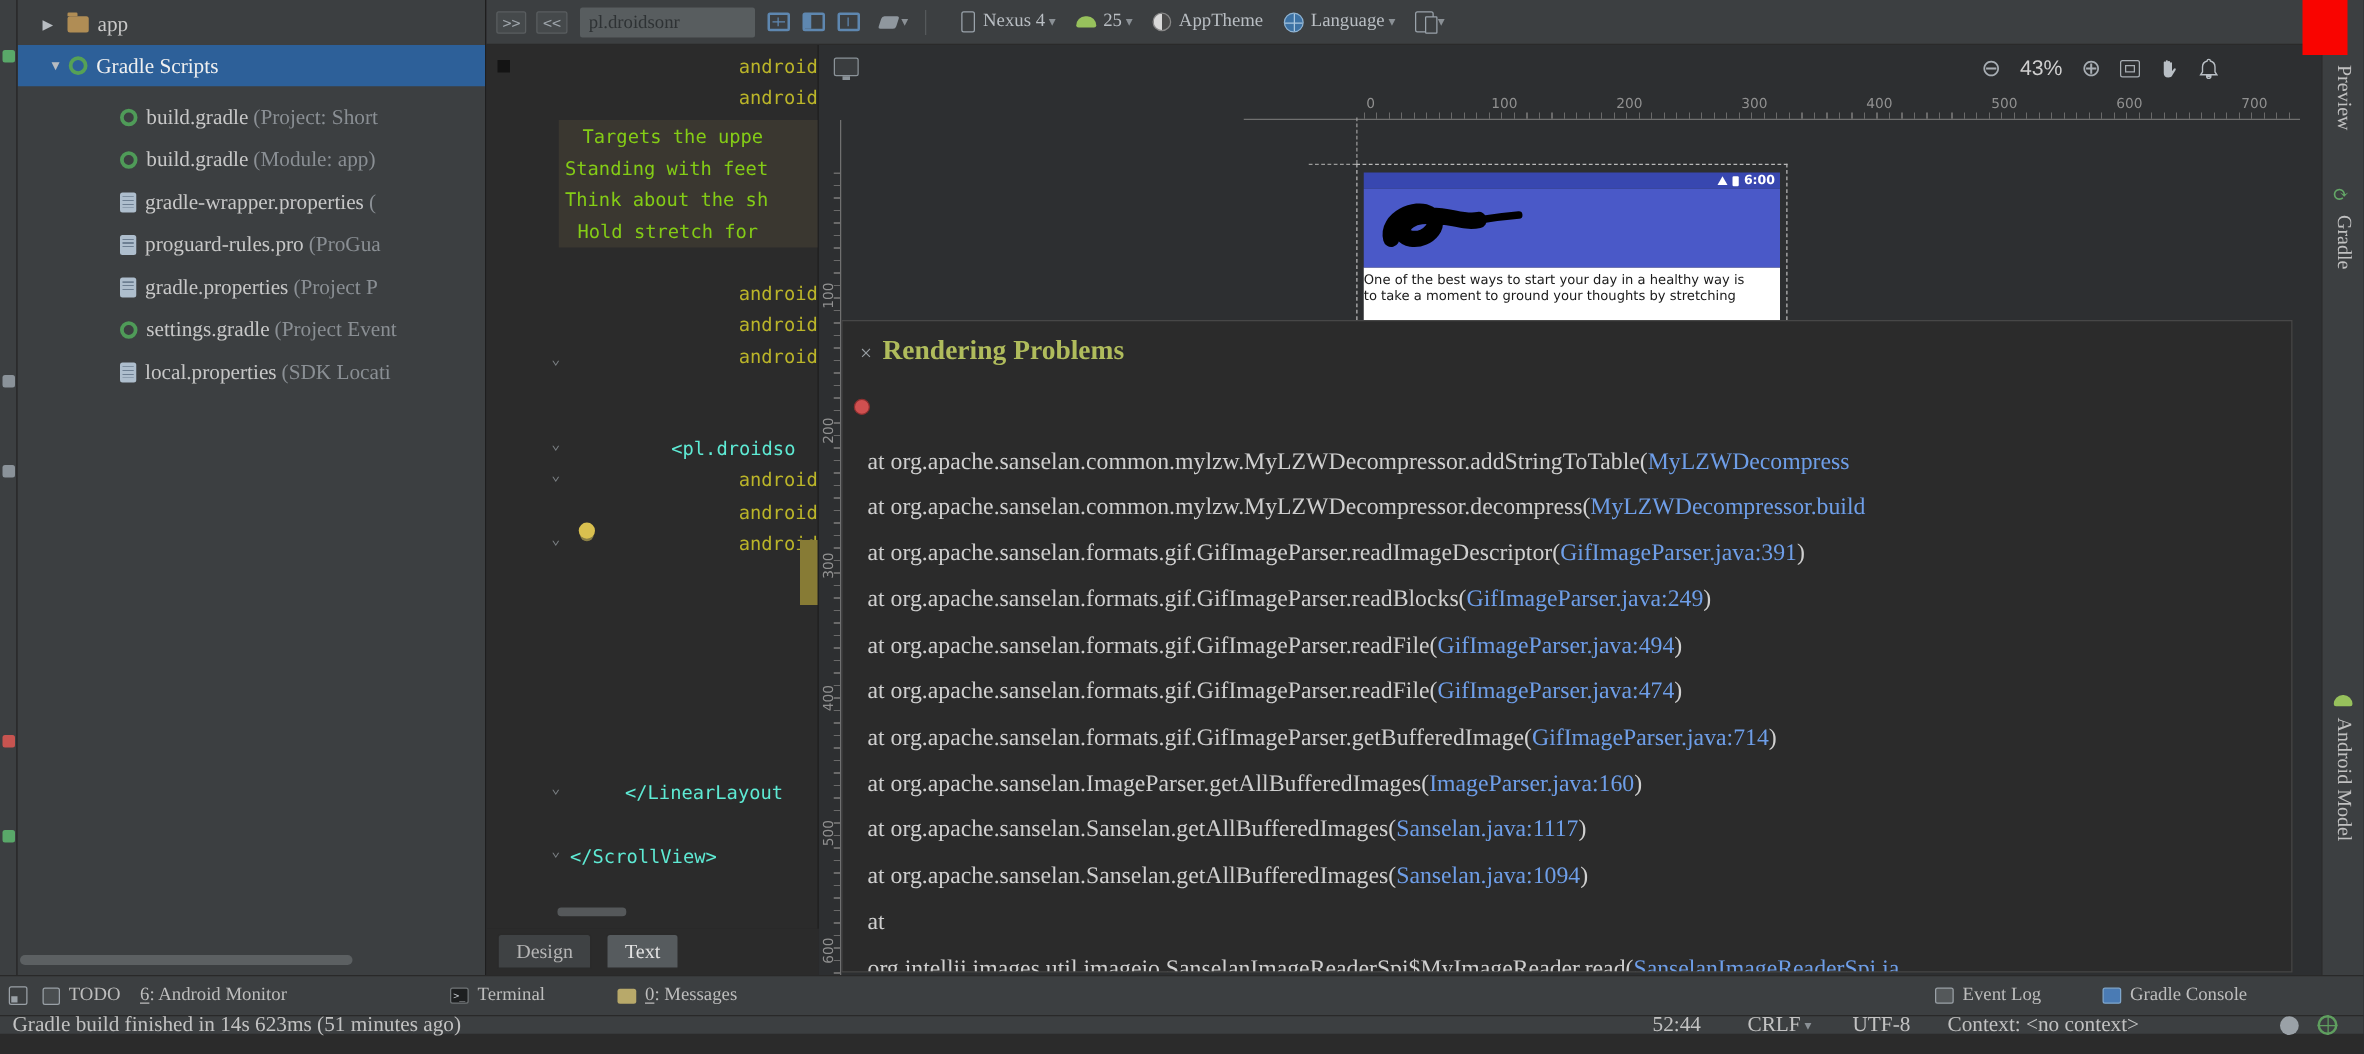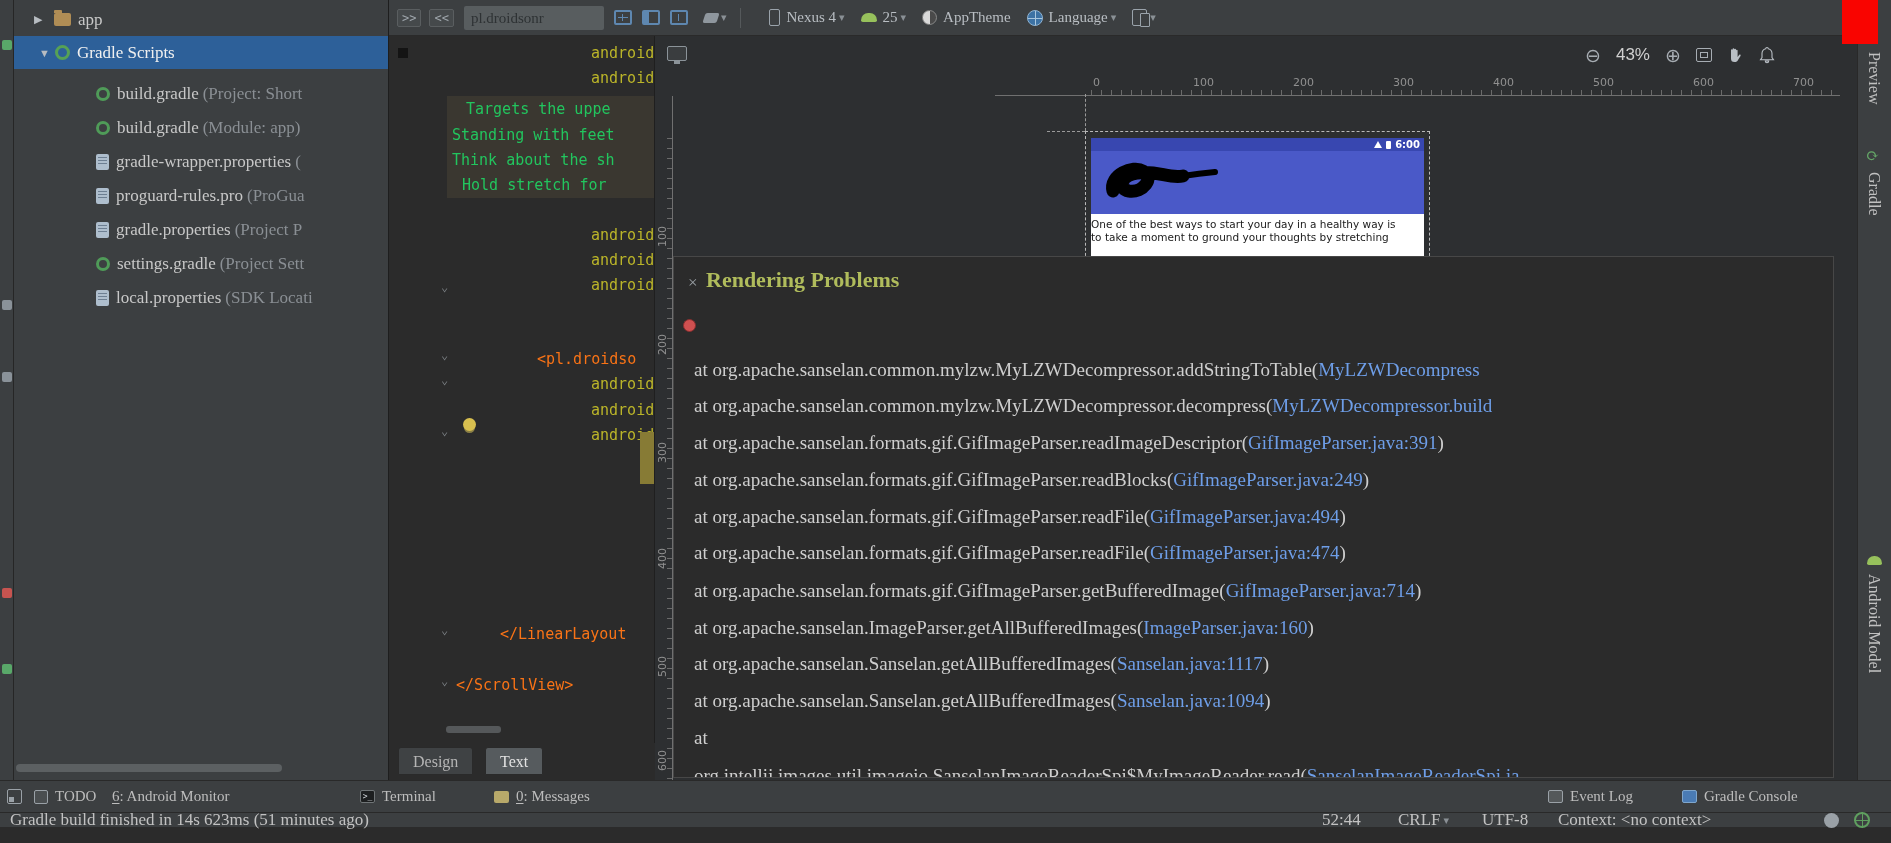--- a/index.html
+++ b/index.html
@@ -50,21 +50,21 @@
   .icon-globe{width:16px;height:16px;border-radius:50%;background:#3d72a4;border:1px solid #8fb3d2;position:relative}
   .icon-globe::before{content:"";position:absolute;left:50%;top:0;width:1px;height:100%;background:#a9c6de}
   .icon-globe::after{content:"";position:absolute;top:50%;left:0;height:1px;width:100%;background:#a9c6de}
   .icon-tablet-phone{width:15px;height:17px;border:1px solid #9aa3ab;border-radius:2px;position:relative}
   .icon-tablet-phone::before{content:"";position:absolute;right:-4px;bottom:-2px;width:8px;height:12px;background:#3c3f41;border:1px solid #9aa3ab;border-radius:1px}
   .tb-label{margin-left:6px}
 
   
   #editor-pane{position:absolute;left:389px;top:36px;width:266px;height:707px;background:#2b2b2b;border-right:1px solid #1f1f1f;overflow:hidden;font-family:"DejaVu Sans Mono",monospace;z-index:3}
   .code-line{position:absolute;font-size:15px;white-space:pre}
-  .attr{color:#bbb529}.tag{color:#f97316}.str{color:#22c55e}
+  .attr{color:#bbb529}.tag{color:#5eead4}.str{color:#84cc16}
   #comment-hl{position:absolute;left:58px;top:60px;width:208px;height:102px;background:#3a3730}
   .fold-mark{position:absolute;left:52px;color:#7a7f83;font-size:12px}
   .fold-mark::before{content:"⌄"}
   #editor-black-square{position:absolute;left:9px;top:12px;width:10px;height:10px;background:#141414}
   #bulb-icon{position:absolute;left:74px;top:382px;width:13px;height:13px;border-radius:50%;background:#d9c04f;box-shadow:0 3px 0 -1px #8a7f45}
   #olive-block{position:absolute;left:251px;top:396px;width:15px;height:52px;background:#877b35}
   #editor-hscroll{position:absolute;left:57px;top:690px;width:55px;height:7px;background:#55585a;border-radius:3px}
 
   
   #editor-tabs{position:absolute;left:389px;top:743px;width:266px;height:37px;background:#2b2b2b;z-index:3}
@@ -186,21 +186,21 @@
         <span class="tdetail"> (ProGua</span>
       </div>
       <div class="tree-row tree-child" style="top: 214px;">
         <span class="ticon icon-file"></span>
         <span class="tname">gradle.properties</span>
         <span class="tdetail"> (Project P</span>
       </div>
       <div class="tree-row tree-child" style="top: 248px;">
         <span class="ticon icon-gradle"></span>
         <span class="tname">settings.gradle</span>
-        <span class="tdetail"> (Project Sett</span>
+        <span class="tdetail"> (Project Event</span>
       </div>
       <div class="tree-row tree-child" style="top: 282px;">
         <span class="ticon icon-file"></span>
         <span class="tname">local.properties</span>
         <span class="tdetail"> (SDK Locati</span>
       </div>
     </div>
   <div class="tree-hscroll"></div>
 </div>
 

